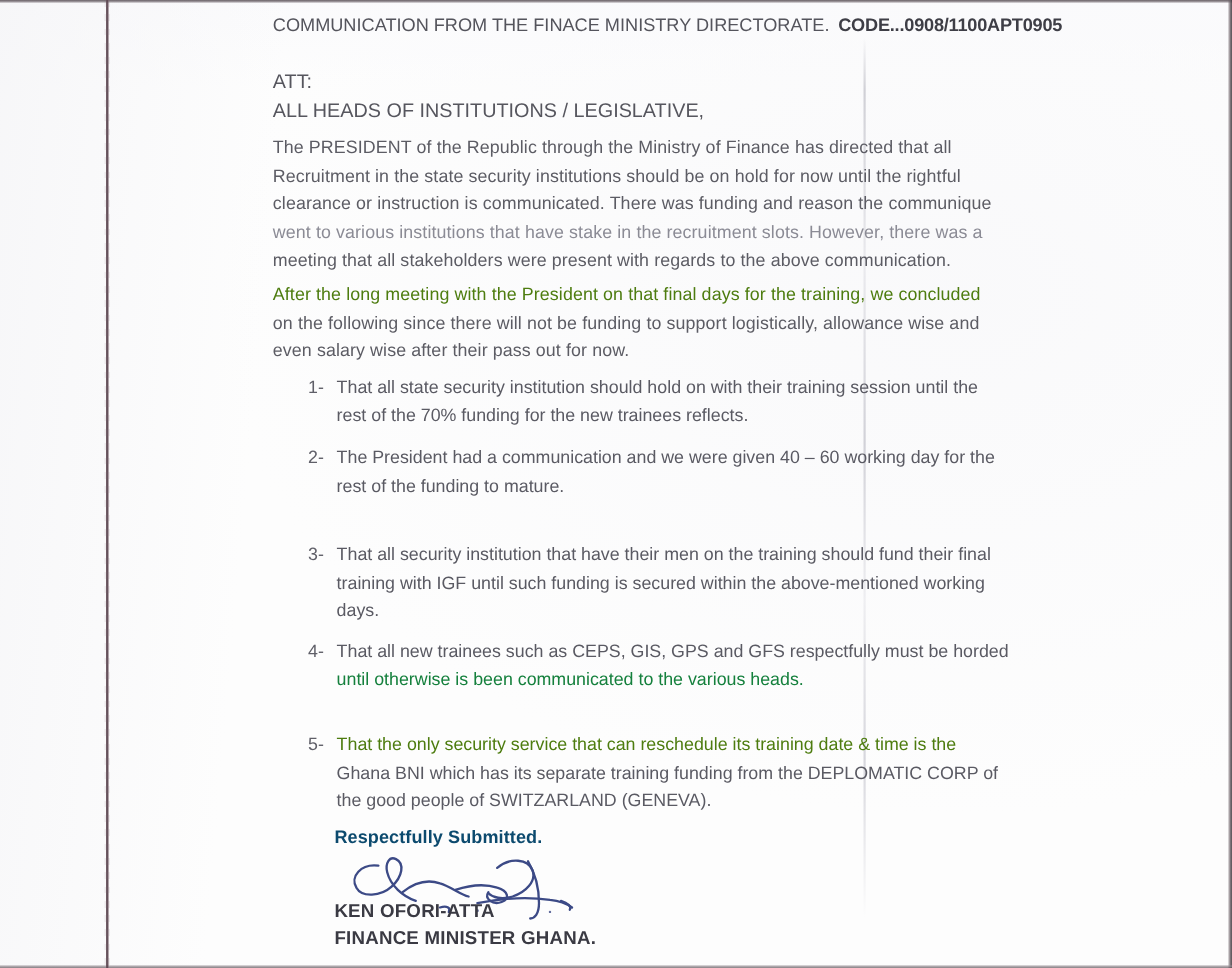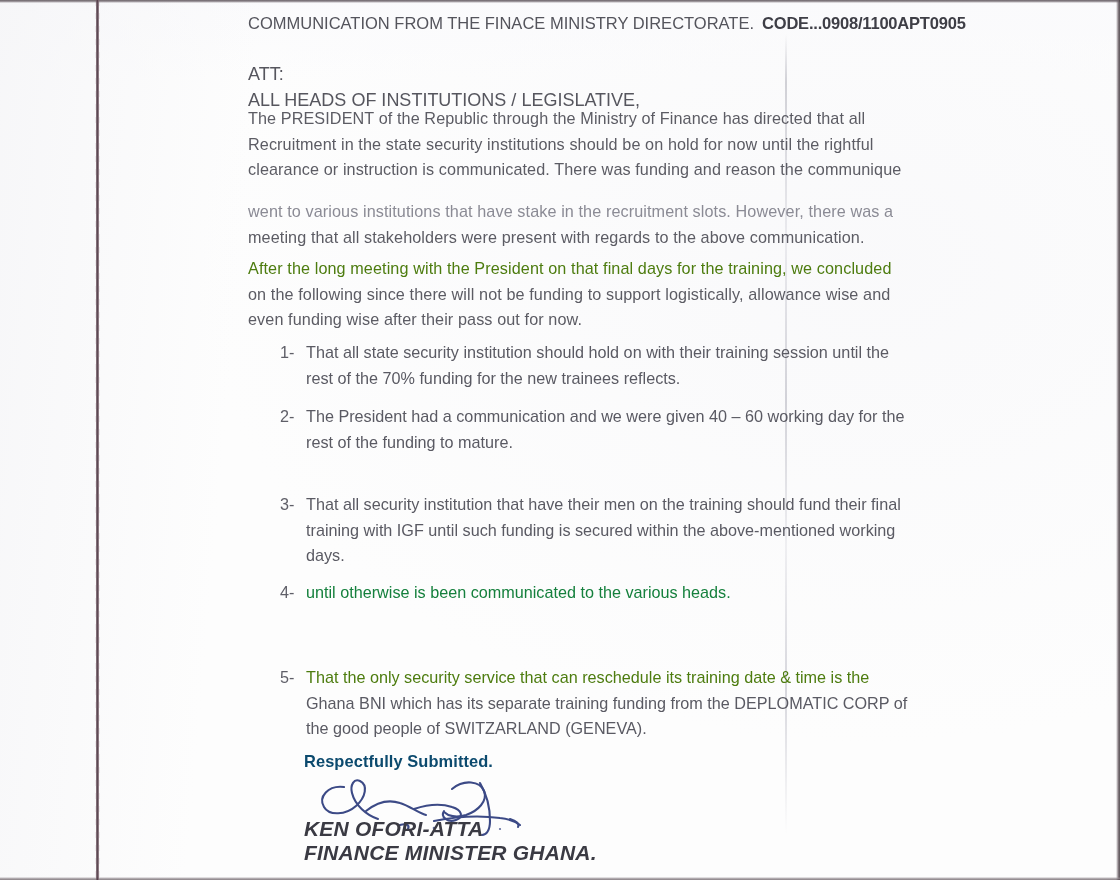--- a/index.html
+++ b/index.html
@@ -135,28 +135,28 @@
 
   .para {
     position: absolute;
     left: 0;
     width: 668px;
     font-size: 16.2px;
     line-height: 25.7px;
     color: #5a5a63;
     text-align: left;
   }
-  .para-1 { top: 106px; }
+  .para-1 { top: 122px; }
   .para-2 { top: 256px; }
 
   .para-1 .ln, .para-2 .ln { display: block; white-space: nowrap; }
 
   
   .fade-1 { color: #4d7c0f; }
-  .fade-2 { color: #8b8b95; margin-top: 16px; }
+  .fade-2 { color: #8b8b95; }
   .fade-3 { color: #15803d; }
 
   .list {
     position: absolute;
     left: 0;
     top: 340px;
     width: 672px;
   }
   .item {
     position: absolute;
@@ -196,27 +196,26 @@
     height: 48px;
     margin-top: 6px;
   }
   .sig-svg {
     position: absolute;
     left: 10px;
     top: -4px;
   }
   .signer {
     position: relative;
-    font-size: 21px;
+    font-size: 17px;
     font-weight: bold;
     color: #3a3a43;
     line-height: 23.5px;
     letter-spacing: .2px;
     margin-top: -8px;
-    font-style: italic;
   }
   .signer .l { display: block; white-space: nowrap; }
   .signer .clipped {
     color: #3a3a43;
     opacity: .92;
     clip-path: inset(0 0 58% 0);
     height: 12px;
     overflow: hidden;
     display: block;
   }
@@ -248,21 +247,21 @@
       <span class="ln line">The PRESIDENT of the Republic through the Ministry of Finance has directed that all</span>
       <span class="ln line">Recruitment in the state security institutions should be on hold for now until the rightful</span>
       <span class="ln line">clearance or instruction is communicated. There was funding and reason the communique</span>
       <span class="ln line fade-2">went to various institutions that have stake in the recruitment slots. However, there was a</span>
       <span class="ln line">meeting that all stakeholders were present with regards to the above communication.</span>
     </div>
 
     <div class="para para-2">
       <span class="ln line fade-1">After the long meeting with the President on that final days for the training, we concluded</span>
       <span class="ln line">on the following since there will not be funding to support logistically, allowance wise and</span>
-      <span class="ln line">even funding wise after their pass out for now.</span>
+      <span class="ln line">even salary wise after their pass out for now.</span>
     </div>
 
     <div class="list">
 
       <div class="item" style="top:0px;">
         <span class="num">1-</span>
         <span class="body">
           <span class="ln">That all state security institution should hold on with their training session until the</span>
           <span class="ln">rest of the 70% funding for the new trainees reflects.</span>
         </span>
@@ -281,20 +280,21 @@
         <span class="body">
           <span class="ln">That all security institution that have their men on the training should fund their final</span>
           <span class="ln">training with IGF until such funding is secured within the above-mentioned working</span>
           <span class="ln">days.</span>
         </span>
       </div>
 
       <div class="item" style="top:240px;">
         <span class="num">4-</span>
         <span class="body">
+          <span class="ln">That all new trainees such as CEPS, GIS, GPS and GFS respectfully must be horded</span>
           <span class="ln fade-3">until otherwise is been communicated to the various heads.</span>
         </span>
       </div>
 
       <div class="item" style="top:325px;">
         <span class="num">5-</span>
         <span class="body">
           <span class="ln fade-1">That the only security service that can reschedule its training date &amp; time is the</span>
           <span class="ln">Ghana BNI which has its separate training funding from the DEPLOMATIC CORP of</span>
           <span class="ln">the good people of SWITZARLAND (GENEVA).</span>

